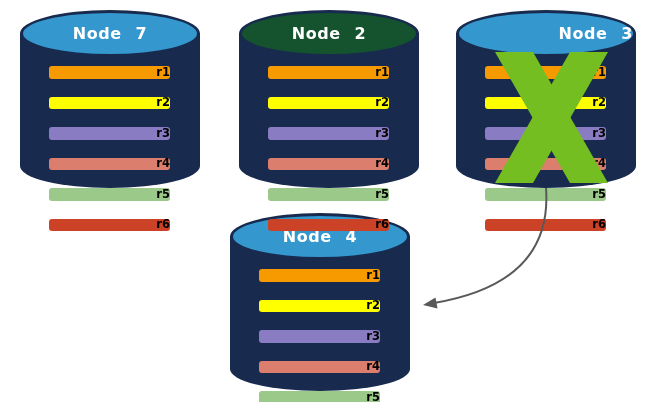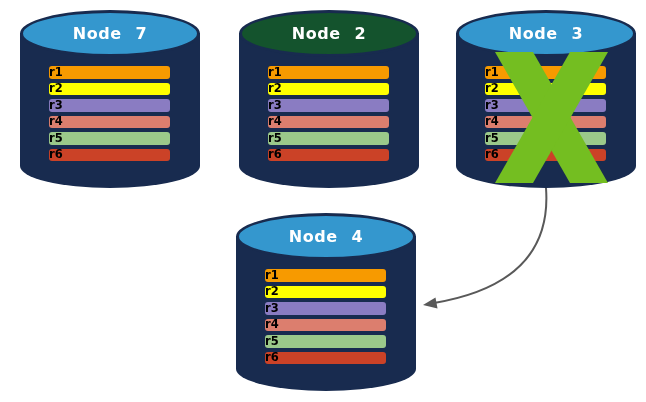--- a/index.html
+++ b/index.html
@@ -42,25 +42,25 @@
   }
   .bars {
     position: absolute;
     left: 29px;
     top: 56px;
     width: 121px;
     z-index: 3;
   }
   .bar {
     height: 12.5px;
-    margin-bottom: 4px;
+    margin-bottom: 18px;
     border-radius: 3px;
     display: flex;
     align-items: center;
-    justify-content: flex-start;
+    justify-content: flex-end;
   }
   .bar span {
     font-size: 11.5px;
     font-weight: bold;
     color: #000000;
     line-height: 1;
   }
   .overlay {
     position: absolute;
     left: 0; top: 0;
@@ -122,21 +122,21 @@
           <span>r5</span>
         </div>
       <div class="bar" style="background-color: rgb(203, 66, 39);">
           <span>r6</span>
         </div>
     </div>
   </div>
 
   <div class="node" style="left:456px; top:10px;">
     <div class="cyl-body" style="background-color: rgb(24, 43, 79);"></div>
-    <div class="cyl-top" style="background-color: rgb(52, 151, 206);">
+    <div class="cyl-top" style="background-color: rgb(52, 151, 206); justify-content: flex-end;">
       <span class="node-label" style="color: rgb(255, 255, 255);">Node 3</span>
     </div>
     <div class="bars">
       <div class="bar" style="background-color: rgb(247, 154, 0);">
           <span>r1</span>
         </div>
       <div class="bar" style="background-color: rgb(255, 255, 0);">
           <span>r2</span>
         </div>
       <div class="bar" style="background-color: rgb(138, 124, 194);">
@@ -147,21 +147,21 @@
         </div>
       <div class="bar" style="background-color: rgb(155, 201, 138);">
           <span>r5</span>
         </div>
       <div class="bar" style="background-color: rgb(203, 66, 39);">
           <span>r6</span>
         </div>
     </div>
   </div>
 
-  <div class="node" style="left:236px; top:213px;">
+  <div class="node" style="left:230px; top:213px;">
     <div class="cyl-body" style="background-color: rgb(24, 43, 79);"></div>
     <div class="cyl-top" style="background-color: rgb(52, 151, 206);">
       <span class="node-label" style="color: rgb(255, 255, 255);">Node 4</span>
     </div>
     <div class="bars">
       <div class="bar" style="background-color: rgb(247, 154, 0);">
           <span>r1</span>
         </div>
       <div class="bar" style="background-color: rgb(255, 255, 0);">
           <span>r2</span>

